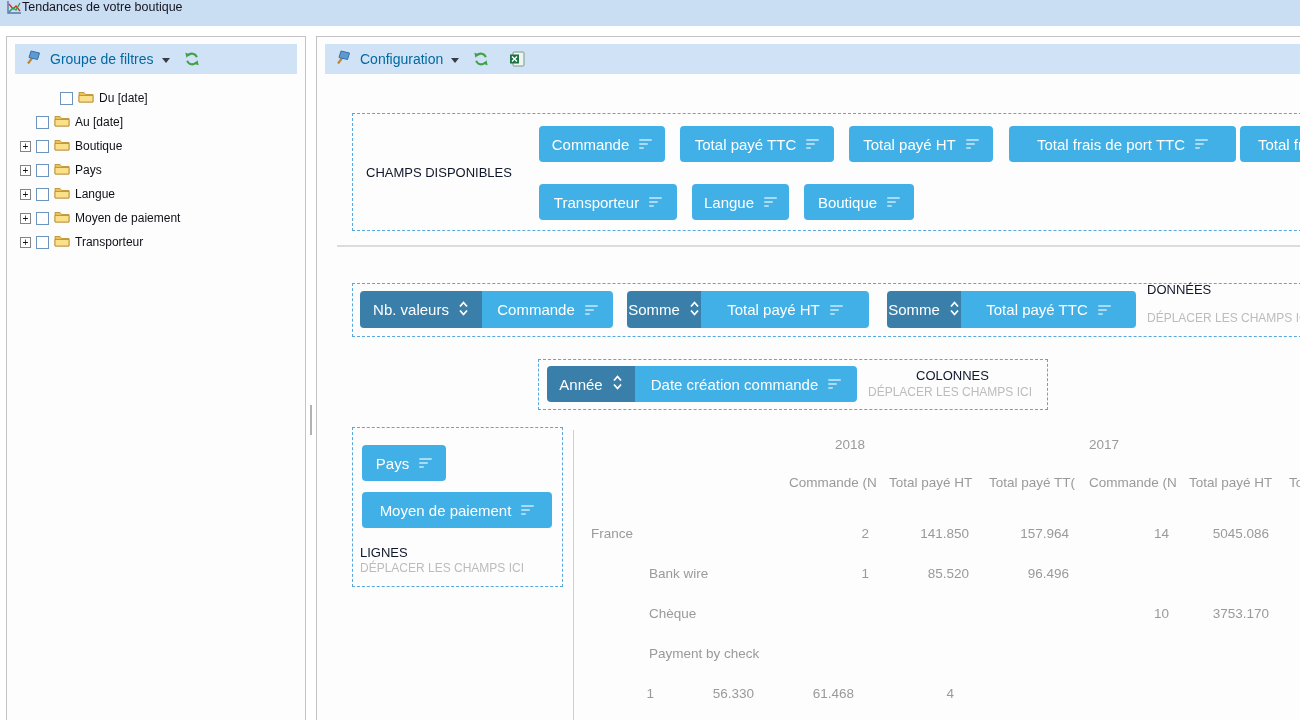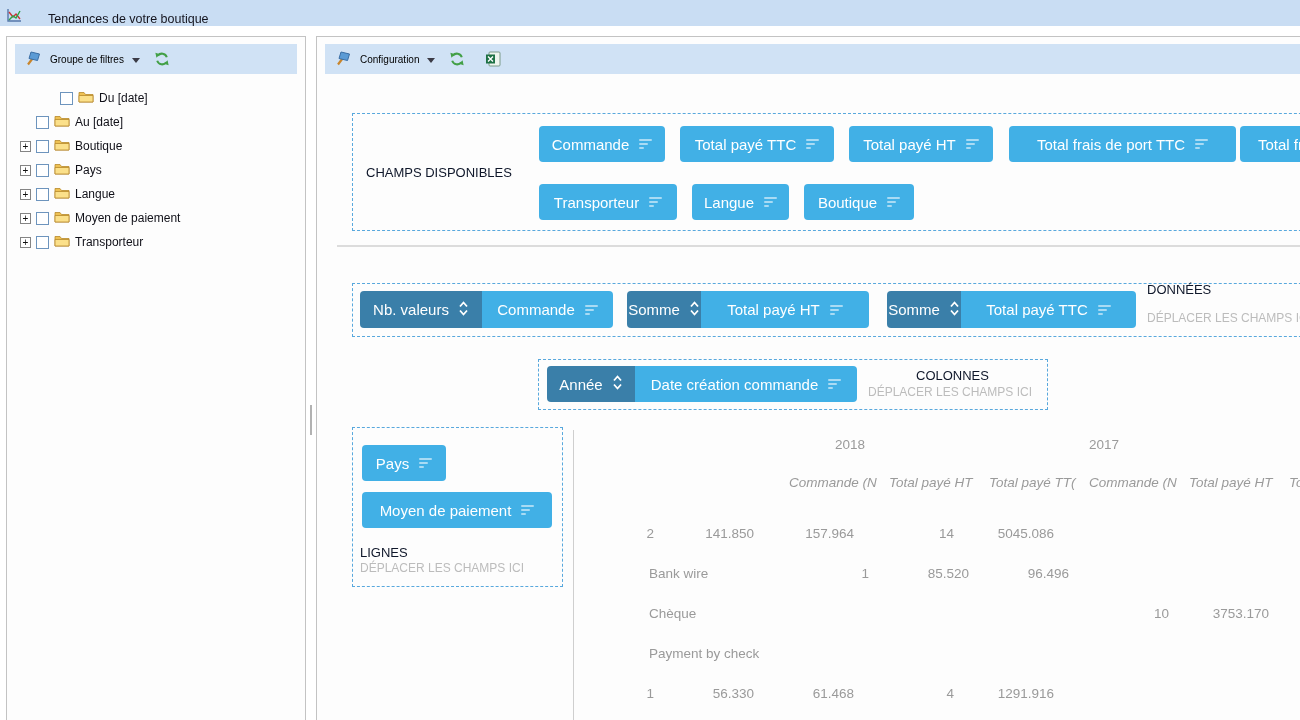--- a/index.html
+++ b/index.html
@@ -2,27 +2,27 @@
 <html><head>
 <meta charset="utf-8">
 <style>
   *{margin:0;padding:0;box-sizing:border-box;}
   html,body{width:1300px;height:720px;}
   body{font-family:"Liberation Sans","DejaVu Sans",sans-serif;background:#fff;overflow:hidden;}
   #stage{position:relative;width:1300px;height:720px;background:#fff;}
   .abs{position:absolute;}
 
   
-  .titlebar{left:0;top:0;width:1300px;height:26px;background:#c9ddf3;display:flex;align-items:flex-end;gap:26px;padding-left:6px;font-size:12.5px;color:#14141e;}
+  .titlebar{left:0;top:0;width:1300px;height:26px;background:#c9ddf3;display:flex;align-items:flex-start;gap:0;padding-left:6px;font-size:12.5px;color:#14141e;}
 
   
   .panel{background:#fdfdfd;border:1px solid #c3c3c3;}
   .left-panel{left:6px;top:36px;width:300px;height:700px;}
   .right-panel{left:316px;top:36px;width:1010px;height:700px;}
-  .panel-hdr{position:absolute;height:30px;background:#d0e2f5;display:flex;align-items:center;gap:8px;padding:0 10px;font-size:10px;color:#000000;}
+  .panel-hdr{position:absolute;height:30px;background:#d0e2f5;display:flex;align-items:center;gap:8px;padding:0 10px;font-size:14px;color:#0369a1;}
   .chev{width:0;height:0;border-left:4px solid transparent;border-right:4px solid transparent;border-top:5px solid #3b3b46;margin-top:2px;}
 
   
   .trow{position:absolute;height:22px;display:flex;align-items:center;gap:5px;font-size:12px;color:#101018;white-space:nowrap;}
   .expander{width:11px;height:11px;border:1px solid #848484;background:#fff;font-size:10px;line-height:9px;text-align:center;color:#111;flex:0 0 auto;}
   .expander::before{content:"+";}
   .cb{width:13px;height:13px;border:1px solid #6d94bd;background:#fff;flex:0 0 auto;}
 
   .splitter{left:310px;top:405px;width:2px;height:30px;background:#b2b2b2;}
 
@@ -43,21 +43,21 @@
 
   
   .pair{position:absolute;height:37px;display:flex;border-radius:4px;overflow:hidden;color:#fff;font-size:15px;white-space:nowrap;}
   .pair .agg{background:#3a7fa9;display:flex;align-items:center;justify-content:center;gap:9px;cursor:pointer;}
   .pair .fld{background:#41b0e6;display:flex;align-items:center;justify-content:center;gap:10px;cursor:pointer;}
 
   
   .pivot{left:573px;top:430px;width:760px;height:290px;border-left:1px solid #cfcfcf;color:#9a9a9a;font-size:13.5px;}
   .pyear{position:absolute;top:7px;}
   .phdr-row{position:absolute;top:45px;left:215px;display:flex;}
-  .phdr{width:100px;overflow:hidden;white-space:nowrap;flex:0 0 auto;font-style:italic;}
+  .phdr{width:100px;overflow:hidden;white-space:nowrap;flex:0 0 auto;}
   .prow{position:absolute;left:0;width:760px;height:40px;display:flex;line-height:40px;}
   .prow .plabel{width:215px;overflow:hidden;white-space:nowrap;flex:0 0 auto;}
   .prow .pcell{width:100px;text-align:right;padding-right:20px;overflow:hidden;white-space:nowrap;flex:0 0 auto;}
   .ind0{padding-left:17px;}
   .ind1{padding-left:75px;}
 </style>
 </head>
 <body>
 
 <div id="stage">
@@ -353,20 +353,21 @@
     <div class="phdr-row">
       <span class="phdr">Commande (N</span>
       <span class="phdr">Total payé HT</span>
       <span class="phdr">Total payé TT(</span>
       <span class="phdr">Commande (N</span>
       <span class="phdr">Total payé HT</span>
       <span class="phdr">To</span>
     </div>
 
     <div class="prow" style="top:84px;">
+      <span class="plabel ind0">France</span>
       <span class="pcell">2</span>
       <span class="pcell">141.850</span>
       <span class="pcell">157.964</span>
       <span class="pcell">14</span>
       <span class="pcell">5045.086</span>
     </div>
     <div class="prow" style="top:124px;">
       <span class="plabel ind1">Bank wire</span>
       <span class="pcell">1</span>
       <span class="pcell">85.520</span>
@@ -388,17 +389,16 @@
       <span class="pcell"></span>
       <span class="pcell"></span>
       <span class="pcell"></span>
       <span class="pcell"></span>
     </div>
     <div class="prow" style="top:244px;">
       <span class="pcell">1</span>
       <span class="pcell">56.330</span>
       <span class="pcell">61.468</span>
       <span class="pcell">4</span>
-      <span class="pcell">1291.916</span>
     </div>
   </div>
 
 </div>
 
 </body></html>

